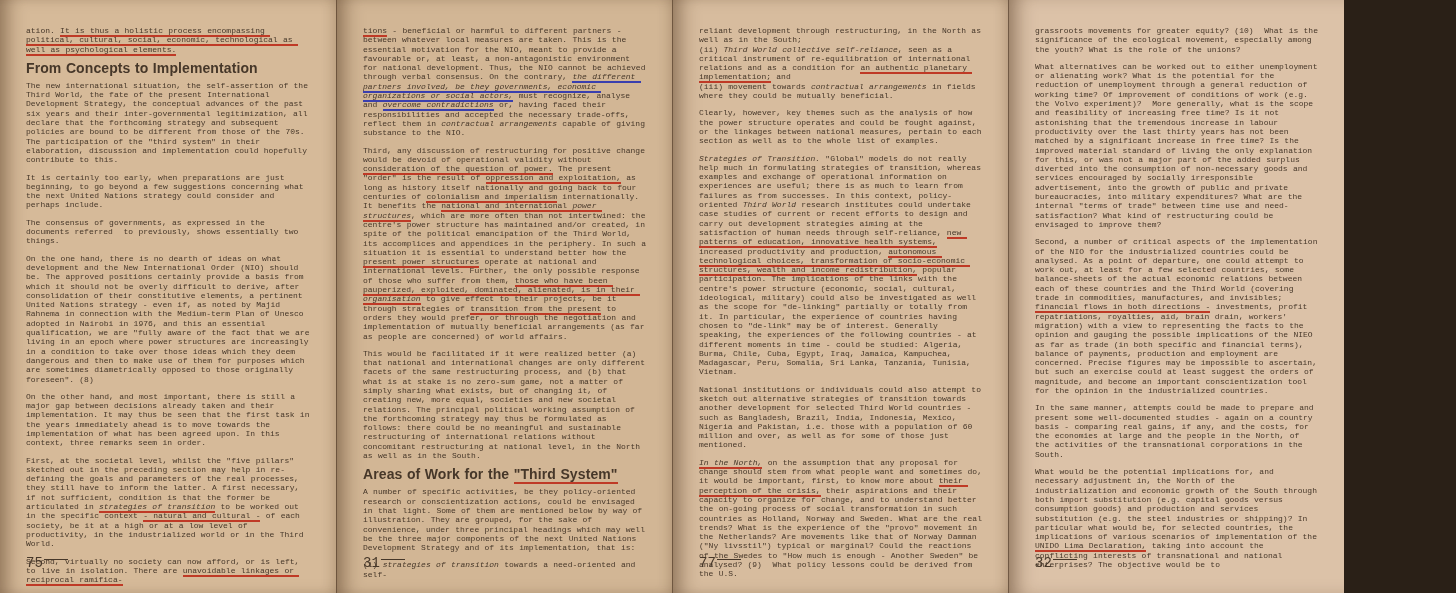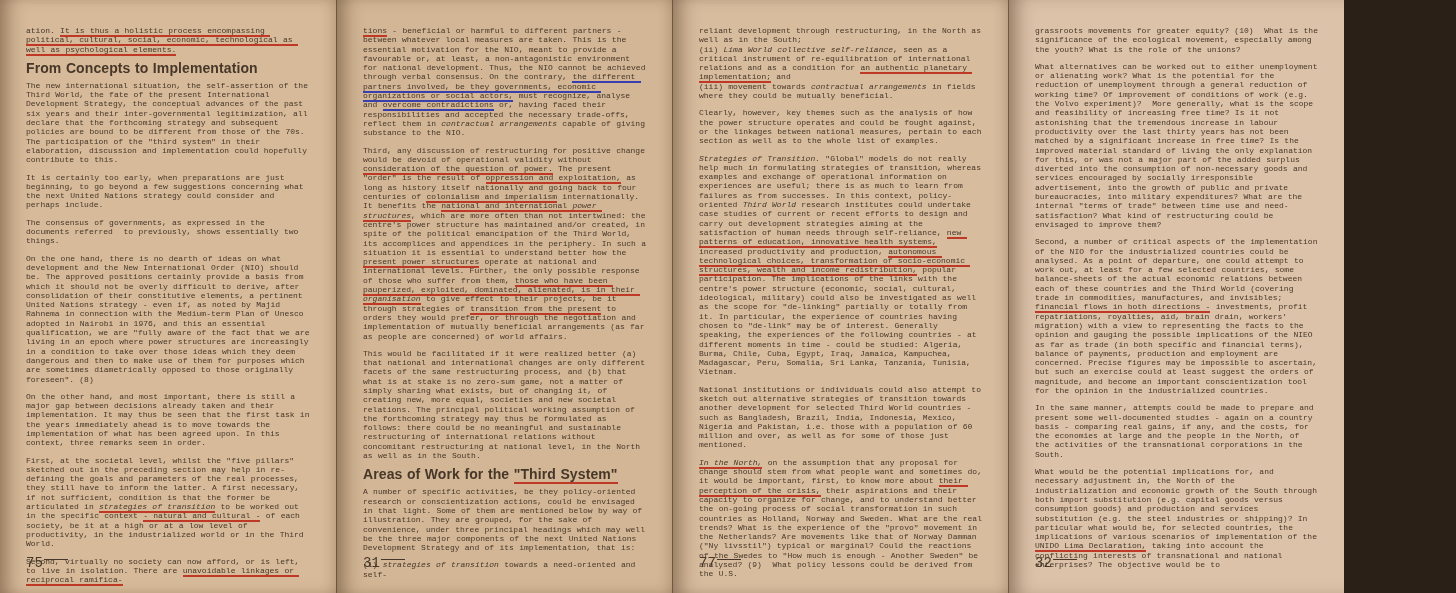--- a/index.html
+++ b/index.html
@@ -16,21 +16,21 @@
   .page + .page{border-left:1px solid rgba(56,33,14,0.65);}
   .page-body{color:var(--ink);font-size:8px;line-height:9.3px;
              text-align:left;white-space:pre-wrap;word-spacing:0.5px;}
   .para{margin:8px 0 0 0;}
   .para:first-child{margin-top:0;}
   .heading{margin:9px 0 1px 0;font-family:Liberation Sans, sans-serif;
            font-size:14px;line-height:10px;font-weight:bold;color:var(--ink);
            letter-spacing:0.1px;white-space:pre-wrap;}
   .it{font-style:italic;}
   .u-red{border-bottom:2px solid var(--red-underline);}
-  .u-blue{border-bottom:2px solid var(--blue-underline);}
+  .u-blue{border-bottom:2px solid var(--blue-underline);font-style:italic;}
   .heading .u-red{border-bottom-width:2.5px;}
   .pageno{position:absolute;left:26px;bottom:25px;color:var(--ink);
           font-size:14px;line-height:9px;}
   .pageno .rule{display:inline-block;width:24px;height:1px;
                 background:var(--ink);vertical-align:7px;margin-left:1px;}
 </style>
 </head>
 <body>
 
 <div class="photo">
@@ -38,21 +38,21 @@
       <section class="page">
         <div class="page-body"><p class="para"><span>ation. </span><span class="u-red">It is thus a holistic process encompassing political, cultural, social, economic, technological as well as psychological elements.</span></p><h3 class="heading"><span>From Concepts to Implementation</span></h3><p class="para"><span>The new international situation, the self-assertion of the Third World, the fate of the present International Development Strategy, the conceptual advances of the past six years and their inter-governmental legitimization, all declare that the forthcoming strategy and subsequent policies are bound to be different from those of the 70s. The participation of the "third system" in their elaboration, discussion and implementation could hopefully contribute to this.</span></p><p class="para"><span>It is certainly too early, when preparations are just beginning, to go beyond a few suggestions concerning what the next United Nations strategy could consider and perhaps include.</span></p><p class="para"><span>The consensus of governments, as expressed in the documents referred  to previously, shows essentially two things.</span></p><p class="para"><span>On the one hand, there is no dearth of ideas on what development and the New International Order (NIO) should be. The approved positions certainly provide a basis from which it should not be overly difficult to derive, after consolidation of their constitutive elements, a pertinent United Nations strategy - even if, as noted by Majid Rahnema in connection with the Medium-term Plan of Unesco adopted in Nairobi in 1976, and this an essential qualification, we are "fully aware of the fact that we are living in an epoch where power structures are increasingly in a condition to take over those ideas which they deem dangerous and then to make use of them for purposes which are sometimes diametrically opposed to those originally foreseen". (8)</span></p><p class="para"><span>On the other hand, and most important, there is still a major gap between decisions already taken and their implementation. It may thus be seen that the first task in the years immediately ahead is to move towards the implementation of what has been agreed upon. In this context, three remarks seem in order.</span></p><p class="para"><span>First, at the societal level, whilst the "five pillars" sketched out in the preceding section may help in re-defining the goals and parameters of the real processes, they still have to inform the latter. A first necessary, if not sufficient, condition is that the former be articulated in </span><span class="it u-red">strategies of transition</span><span> to be worked out in the specific context </span><span class="u-red">- natural and cultural -</span><span> of each society, be it at a high or at a low level of productivity, in the industrialized world or in the Third World.</span></p><p class="para"><span>Second, virtually no society can now afford, or is left, to live in isolation. There are </span><span class="u-red">unavoidable linkages or reciprocal ramifica-</span></p></div>
         <div class="pageno"><span class="num">75</span><span class="rule"></span></div>
       </section>
       <section class="page">
         <div class="page-body"><p class="para"><span class="u-red">tions</span><span> - beneficial or harmful to different partners - between whatever local measures are taken. This is the essential motivation for the NIO, meant to provide a favourable or, at least, a non-antagonistic environment for national development. Thus, the NIO cannot be achieved through verbal consensus. On the contrary, </span><span class="u-blue">the different partners involved, be they governments, economic organizations or social actors,</span><span> must recognize, analyse and </span><span class="u-blue">overcome contradictions</span><span> or, having faced their responsibilities and accepted the necessary trade-offs, reflect them in </span><span class="it">contractual arrangements</span><span> capable of giving substance to the NIO.</span></p><p class="para"><span>Third, any discussion of restructuring for positive change would be devoid of operational validity without </span><span class="u-red">consideration of the question of power.</span><span> The present "order" is the result of </span><span class="u-red">oppression and exploitation,</span><span> as long as history itself nationally and going back to four centuries of </span><span class="u-red">colonialism and imperialism</span><span> internationally. It benefits the </span><span class="u-red">national and international </span><span class="it u-red">power structures</span><span>, which are more often than not intertwined: the centre's power structure has maintained and/or created, in spite of the political emancipation of the Third World, its accomplices and appendices in the periphery. In such a situation it is essential to understand better how the </span><span class="u-red">present power structures</span><span> operate at national and international levels. Further, the only possible response of those who suffer from them, </span><span class="u-red">those who have been pauperized, exploited, dominated, alienated, is in their </span><span class="it u-red">organisation</span><span> to give effect to their projects, be it through strategies of </span><span class="u-red">transition from the present</span><span> to orders they would prefer, or through the negotiation and implementation of mutually beneficial arrangements (as far as people are concerned) of world affairs.</span></p><p class="para"><span>This would be facilitated if it were realized better (a) that national and international changes are only different facets of the same restructuring process, and (b) that what is at stake is no zero-sum game, not a matter of simply sharing what exists, but of changing it, of creating new, more equal, societies and new societal relations. The principal political working assumption of the forthcoming strategy may thus be formulated as follows: there could be no meaningful and sustainable restructuring of international relations without concomitant restructuring at national level, in the North as well as in the South.</span></p><h3 class="heading"><span>Areas of Work for the </span><span class="u-red">"Third System"</span></h3><p class="para"><span>A number of specific activities, be they policy-oriented research or conscientization actions, could be envisaged in that light. Some of them are mentioned below by way of illustration. They are grouped, for the sake of convenience, under three principal headings which may well be the three major components of the next United Nations Development Strategy and of its implementation, that is:</span></p><p class="para"><span>(i) </span><span class="it">strategies of transition</span><span> towards a need-oriented and self-</span></p></div>
         <div class="pageno"><span class="num">31</span><span class="rule"></span></div>
       </section>
       <section class="page">
         <div class="page-body"><p class="para"><span>reliant development through restructuring, in the North as well as in the South;
-(ii) </span><span class="it">Lima World collective self-reliance</span><span>, seen as a critical instrument of re-equilibration of international relations and as a condition for </span><span class="u-red">an authentic planetary implementation;</span><span> and
+(ii) </span><span class="it">Third World collective self-reliance</span><span>, seen as a critical instrument of re-equilibration of international relations and as a condition for </span><span class="u-red">an authentic planetary implementation;</span><span> and
 (iii) movement towards </span><span class="it">contractual arrangements</span><span> in fields where they could be mutually beneficial.</span></p><p class="para"><span>Clearly, however, key themes such as the analysis of how the power structure operates and could be fought against, or the linkages between national measures, pertain to each section as well as to the whole list of examples.</span></p><p class="para"><span class="it">Strategies of Transition.</span><span> "Global" models do not really help much in formulating strategies of transition, whereas examples and exchange of operational information on experiences are useful; there is as much to learn from failures as from successes. In this context, policy-oriented </span><span class="it">Third World</span><span> research institutes could undertake case studies of current or recent efforts to design and carry out development strategies aiming at the satisfaction of human needs through self-reliance, </span><span class="u-red">new patterns of education, innovative health systems,</span><span> increased productivity and production, </span><span class="u-red">autonomous technological choices, transformation of socio-economic structures, wealth and income redistribution,</span><span> popular participation. The implications of the links with the centre's power structure (economic, social, cultural, ideological, military) could also be investigated as well as the scope for "de-linking" partially or totally from it. In particular, the experience of countries having chosen to "de-link" may be of interest. Generally speaking, the experiences of the following countries - at different moments in time - could be studied: Algeria, Burma, Chile, Cuba, Egypt, Iraq, Jamaica, Kampuchea, Madagascar, Peru, Somalia, Sri Lanka, Tanzania, Tunisia, Vietnam.</span></p><p class="para"><span>National institutions or individuals could also attempt to sketch out alternative strategies of transition towards another development for selected Third World countries - such as Bangladesh, Brazil, India, Indonesia, Mexico, Nigeria and Pakistan, i.e. those with a population of 60 million and over, as well as for some of those just mentioned.</span></p><p class="para"><span class="it u-red">In the North,</span><span> on the assumption that any proposal for change should stem from what people want and sometimes do, it would be important, first, to know more about </span><span class="u-red">their perception of the crisis,</span><span> their aspirations and their capacity to organize for change, and to understand better the on-going process of social transformation in such countries as Holland, Norway and Sweden. What are the real trends? What is the experience of the "provo" movement in the Netherlands? Are movements like that of Norway Damman ("Ny livsstil") typical or marginal? Could the reactions of the Swedes to "How much is enough - Another Sweden" be analysed? (9)  What policy lessons could be derived from the U.S.</span></p></div>
         <div class="pageno"><span class="num">77</span><span class="rule"></span></div>
       </section>
       <section class="page">
         <div class="page-body"><p class="para"><span>grassroots movements for greater equity? (10)  What is the significance of the ecological movement, especially among the youth? What is the role of the unions?</span></p><p class="para"><span>What alternatives can be worked out to either unemployment or alienating work? What is the potential for the reduction of unemployment through a general reduction of working time? Of improvement of conditions of work (e.g. the Volvo experiment)?  More generally, what is the scope and feasibility of increasing free time? Is it not astonishing that the tremendous increase in labour productivity over the last thirty years has not been matched by a significant increase in free time? Is the improved material standard of living the only explanation for this, or was not a major part of the added surplus diverted into the consumption of non-necessary goods and services encouraged by socially irresponsible advertisement, into the growth of public and private bureaucracies, into military expenditures? What are the internal "terms of trade" between time use and need-satisfaction? What kind of restructuring could be envisaged to improve them?</span></p><p class="para"><span>Second, a number of critical aspects of the implementation of the NIO for the industrialized countries could be analysed. As a point of departure, one could attempt to work out, at least for a few selected countries, some balance-sheets of the actual economic relations between each of these countries and the Third World (covering trade in commodities, manufactures, and invisibles; </span><span class="u-red">financial flows in both directions -</span><span> investments, profit repatriations, royalties, aid, brain drain, workers' migration) with a view to representing the facts to the opinion and gauging the possible implications of the NIEO as far as trade (in both specific and financial terms), balance of payments, production and employment are concerned. Precise figures may be impossible to ascertain, but such an exercise could at least suggest the orders of magnitude, and become an important conscientization tool for the opinion in the industrialized countries.</span></p><p class="para"><span>In the same manner, attempts could be made to prepare and present some well-documented studies - again on a country basis - comparing real gains, if any, and the costs, for the economies at large and the people in the North, of the activities of the transnational corporations in the South.</span></p><p class="para"><span>What would be the potential implications for, and necessary adjustment in, the North of the industrialization and economic growth of the South through both import substitution (e.g. capital goods versus consumption goods) and production and services substitution (e.g. the steel industries or shipping)? In particular what would be, for selected countries, the implications of various scenarios of implementation of the </span><span class="u-red">UNIDO Lima Declaration,</span><span> taking into account the conflicting interests of transnational and national enterprises? The objective would be to</span></p></div>
         <div class="pageno"><span class="num">32</span><span class="rule"></span></div>
       </section>
     </div>
 </div>
 

